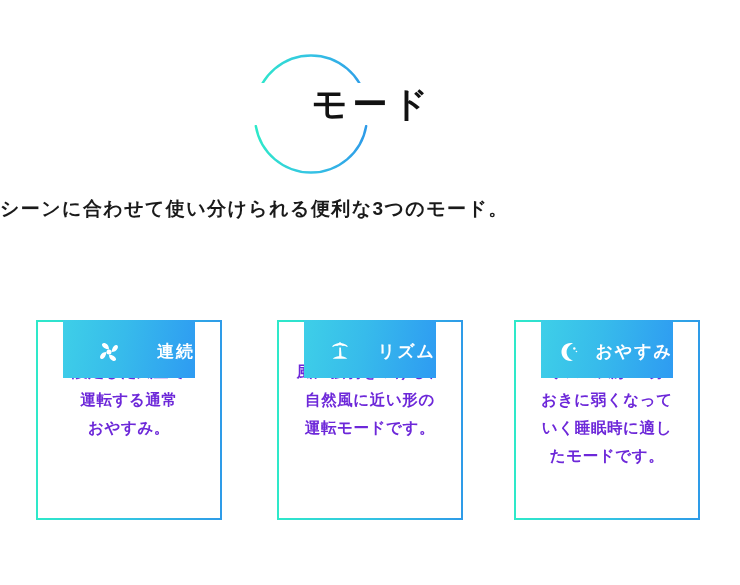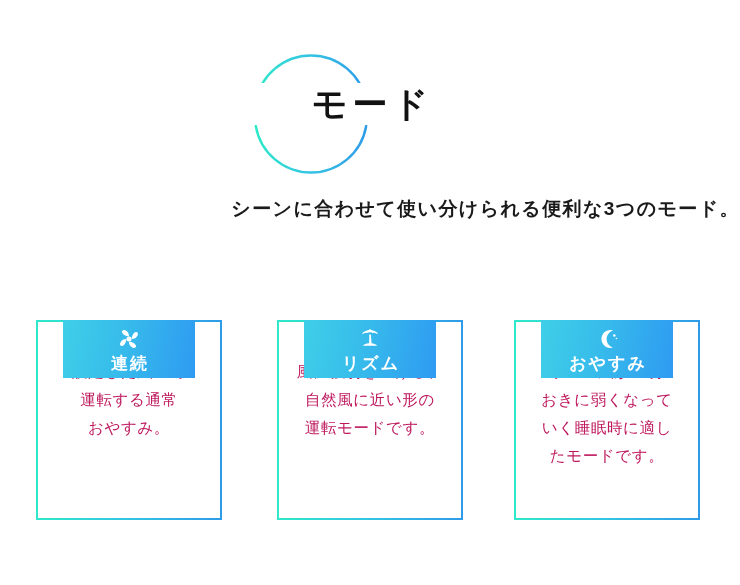--- a/index.html
+++ b/index.html
@@ -61,21 +61,21 @@
     background: #ffffff;
     z-index: 2;
   }
 
   
   .subtitle {
     position: absolute;
     left: 0;
     top: 196px;
     width: 740px;
-    text-align: right;
+    text-align: left;
     font-size: 19px;
     font-weight: 700;
     letter-spacing: 1.4px;
     color: #1a1a1a;
   }
 
   
   .cards {
     position: absolute;
     left: 36px;
@@ -111,21 +111,21 @@
   .card-badge {
     position: absolute;
     top: 0;
     left: 50%;
     margin-left: -66px;
     width: 132px;
     height: 58px;
     background: linear-gradient(100deg, #3ECFE8 0%, #37BBEB 45%, #2E9BF2 100%);
     z-index: 4;
     display: flex;
-    flex-direction: column;
+    flex-direction: row;
     align-items: center;
     justify-content: flex-start;
     padding-top: 6px;
     box-sizing: border-box;
   }
   .badge-icon {
     width: 28px;
     height: 26px;
     display: block;
     margin: 0 auto 1px auto;
@@ -141,24 +141,24 @@
   }
 
   .card-body {
     position: absolute;
     left: 6px;
     right: 6px;
     top: 38px;
     z-index: 3;
     text-align: center;
     font-size: 15.5px;
-    font-weight: 400;
+    font-weight: 700;
     line-height: 28px;
     letter-spacing: 0.6px;
-    color: #be185d;
+    color: #6d28d9;
   }
   .card-body .ln { display: block; white-space: nowrap; }
 </style>
 </head>
 <body>
 
 <div class="title-block">
 
   <div class="ring-wrap">
     <svg class="ring-svg" viewBox="0 0 124 124" xmlns="http://www.w3.org/2000/svg">

